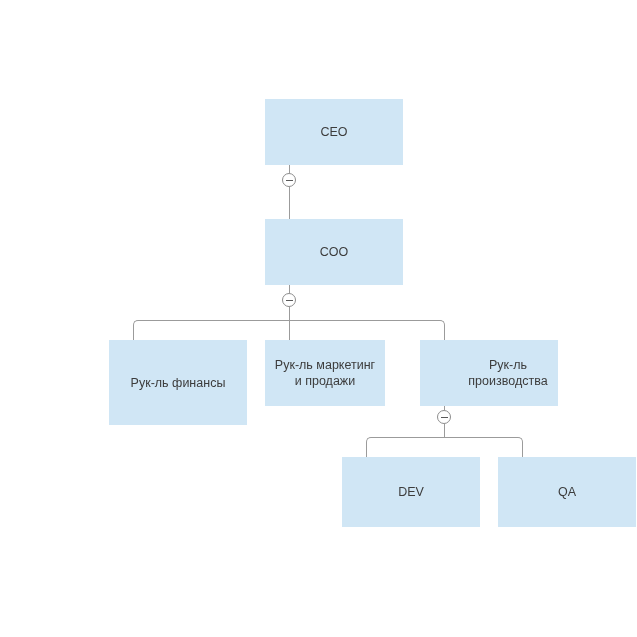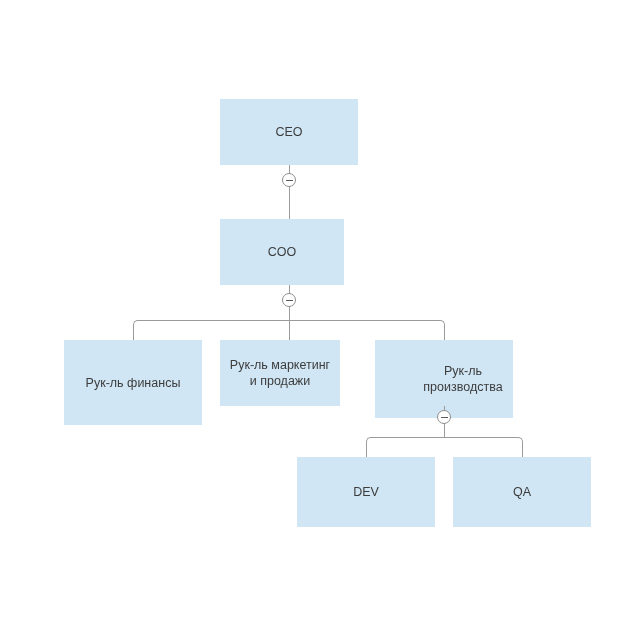--- a/index.html
+++ b/index.html
@@ -24,20 +24,21 @@
     color: #3c3c3c;
     font-size: 12.5px;
     line-height: 16px;
     display: flex;
     align-items: center;
     justify-content: center;
     text-align: center;
     box-sizing: border-box;
     padding: 2px 6px;
     user-select: none;
+    margin-left: 45px;
   }
   .node-label {
     display: block;
     width: 100%;
   }
   .connector {
     position: absolute;
     background: #9b9b9b;
   }
   .connector.v {
@@ -90,21 +91,21 @@
   </div>
 
   <div class="connector v" style="left:289px; top:165px; height:8px;"></div>
 
   <div class="collapse-icon" style="left:282px; top:173px;">
     <span class="minus"></span>
   </div>
 
   <div class="connector v" style="left:289px; top:187px; height:32px;"></div>
 
-  <div class="node-box" style="left:220px; top:219px; width:124px; height:66px;">
+  <div class="node-box" style="left:220px; top:219px; width:138px; height:66px;">
     <span class="node-label">COO</span>
   </div>
 
   <div class="connector v" style="left:289px; top:285px; height:8px;"></div>
   <div class="collapse-icon" style="left:282px; top:293px;">
     <span class="minus"></span>
   </div>
 
   <div class="connector v" style="left:289px; top:307px; height:13px;"></div>
 
@@ -114,21 +115,21 @@
   <div class="connector v" style="left:289px; top:320px; height:21px;"></div>
 
   <div class="node-box" style="left:64px; top:340px; width:138px; height:85px;">
     <span class="node-label">Рук-ль финансы</span>
   </div>
 
   <div class="node-box" style="left:220px; top:340px; width:120px; height:66px;">
     <span class="node-label">Рук-ль маркетинг и продажи</span>
   </div>
 
-  <div class="node-box" style="left:375px; top:340px; width:138px; height:78px;padding-left:44px;">
+  <div class="node-box" style="left:375px; top:340px; width:138px; height:66px;padding-left:44px;">
     <span class="node-label">Рук-ль производства</span>
   </div>
 
   <div class="connector v" style="left:444px; top:406px; height:4px;"></div>
   <div class="collapse-icon" style="left:437px; top:410px;">
     <span class="minus"></span>
   </div>
   <div class="connector v" style="left:444px; top:424px; height:13px;"></div>
 
   <div class="elbow left" style="left:366px; top:437px; width:79px; height:20px;"></div>

